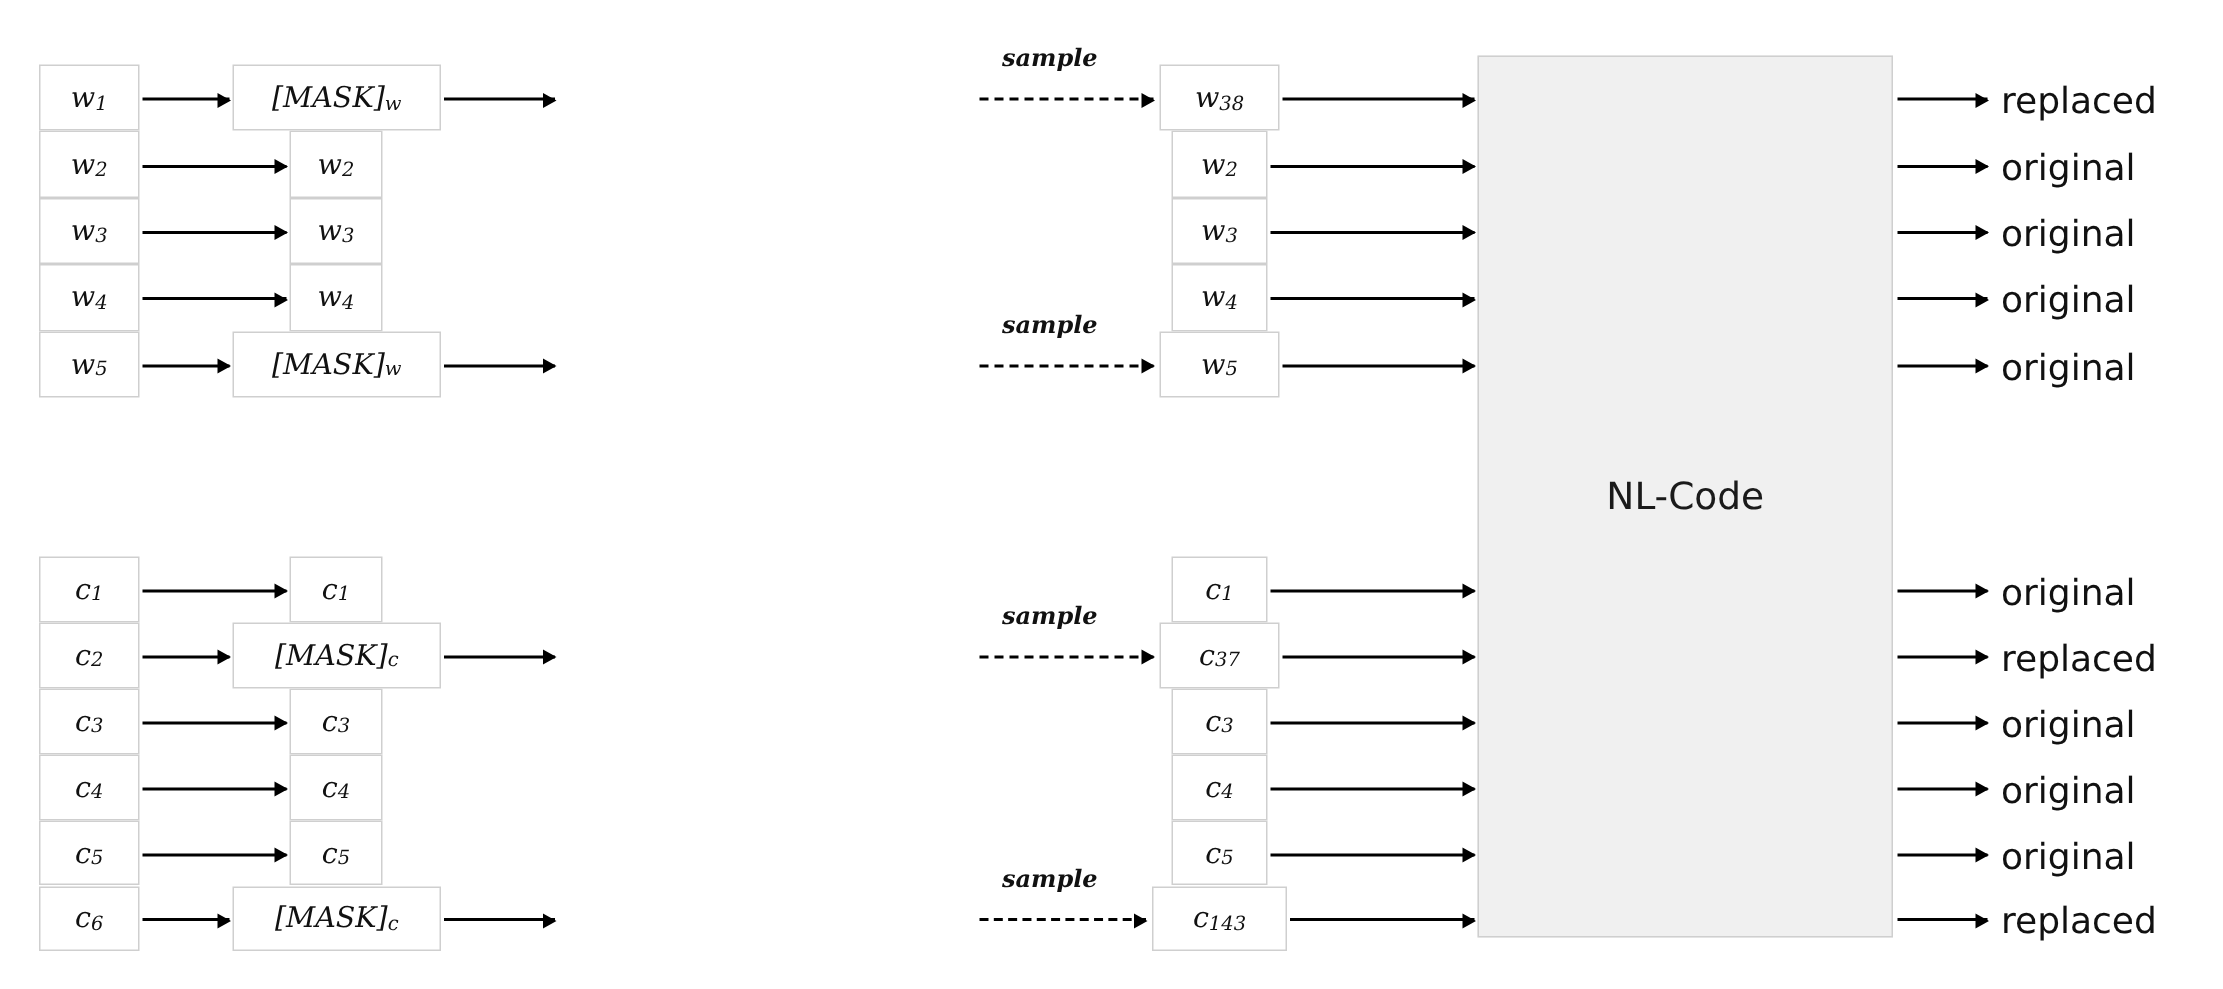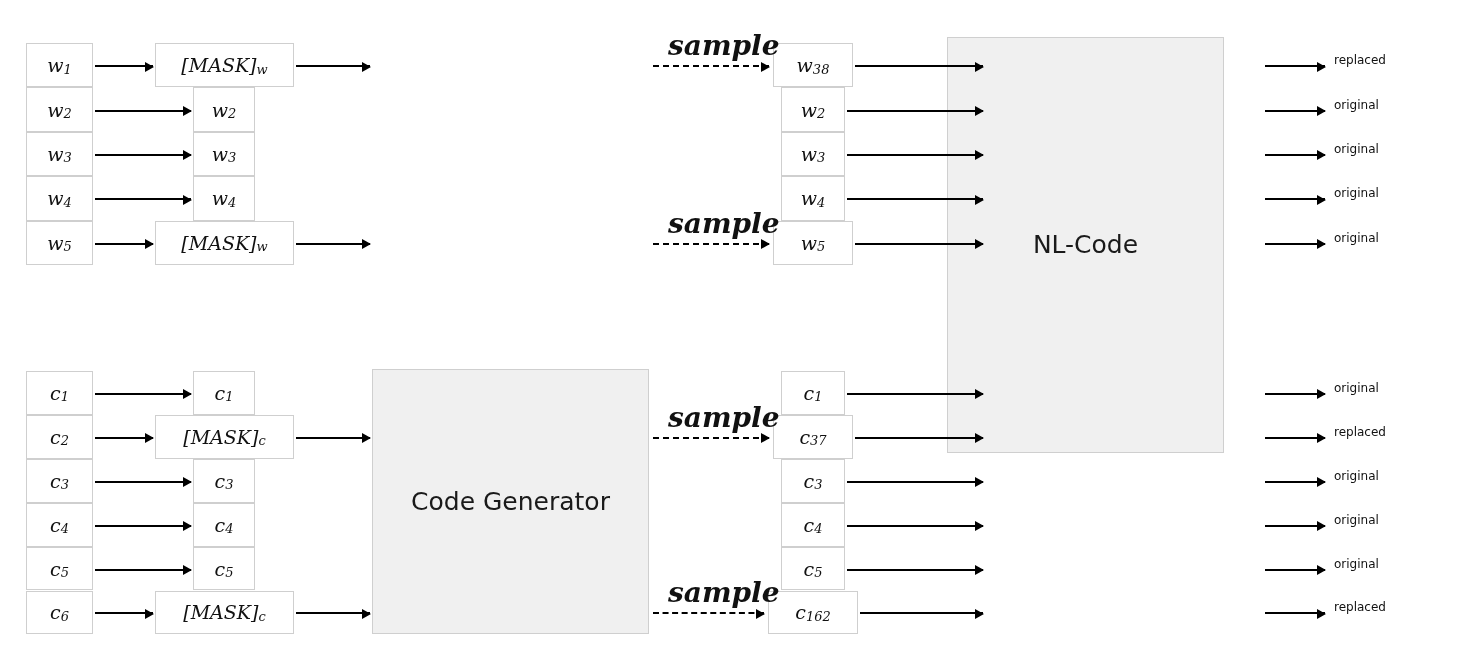--- a/index.html
+++ b/index.html
@@ -72,42 +72,41 @@
     top:-5.6px;
     width:0;height:0;
     border-top:5.6px solid transparent;
     border-bottom:5.6px solid transparent;
     border-left:9px solid #000000;
   }
   
   .olabel{
     position:absolute;
     font-family:"DejaVu Sans", sans-serif;
-    font-size:12px;
+    font-size:24px;
     color:#111111;
     white-space:nowrap;
     z-index:4;
   }
   .slabel{
     position:absolute;
     font-family:"DejaVu Serif", serif;
     font-style:italic;
     font-weight:600;
-    font-size:28px;
+    font-size:16px;
     color:#111111;
     white-space:nowrap;
     z-index:6;
   }
 </style>
 </head>
 <body>
 
 <div id="canvas">
-    <div class="module" style="left: 372px; top: 369px; width: 277px; height: 265px;">Code Generator</div>
-    <div class="module" style="left: 947px; top: 37px; width: 277px; height: 416px;">
+    <div class="module" style="left: 985px; top: 37px; width: 277px; height: 588px;">
       <div>
         <div>NL-Code</div>
       </div>
     </div>
     <div class="tok" style="left: 26px; top: 43px; width: 67px; height: 44.4px;">
       <span class="brk">w</span>
       <span class="sub">1</span>
     </div>
     <div class="tok" style="left: 26px; top: 87.4px; width: 67px; height: 44.4px;">
       <span class="brk">w</span>
@@ -266,21 +265,21 @@
     <div class="tok" style="left: 781px; top: 502.7px; width: 64px; height: 43.9px;">
       <span class="brk">c</span>
       <span class="sub">4</span>
     </div>
     <div class="tok" style="left: 781px; top: 546.6px; width: 64px; height: 43.9px;">
       <span class="brk">c</span>
       <span class="sub">5</span>
     </div>
     <div class="tok" style="left: 768px; top: 590.5px; width: 90px; height: 43.9px;">
       <span class="brk">c</span>
-      <span class="sub">162</span>
+      <span class="sub">143</span>
     </div>
     <div class="arrow" style="left: 847px; top: 392.95px; width: 136px;"></div>
     <div class="arrow" style="left: 855px; top: 436.85px; width: 128px;"></div>
     <div class="arrow" style="left: 847px; top: 480.75px; width: 136px;"></div>
     <div class="arrow" style="left: 847px; top: 524.65px; width: 136px;"></div>
     <div class="arrow" style="left: 847px; top: 568.55px; width: 136px;"></div>
     <div class="arrow" style="left: 860px; top: 612.45px; width: 123px;"></div>
     <div class="arrow" style="left: 1265px; top: 392.95px; width: 60px;"></div>
     <div class="olabel" style="left: 1334px; top: 380.95px;">original</div>
     <div class="arrow" style="left: 1265px; top: 436.85px; width: 60px;"></div>

